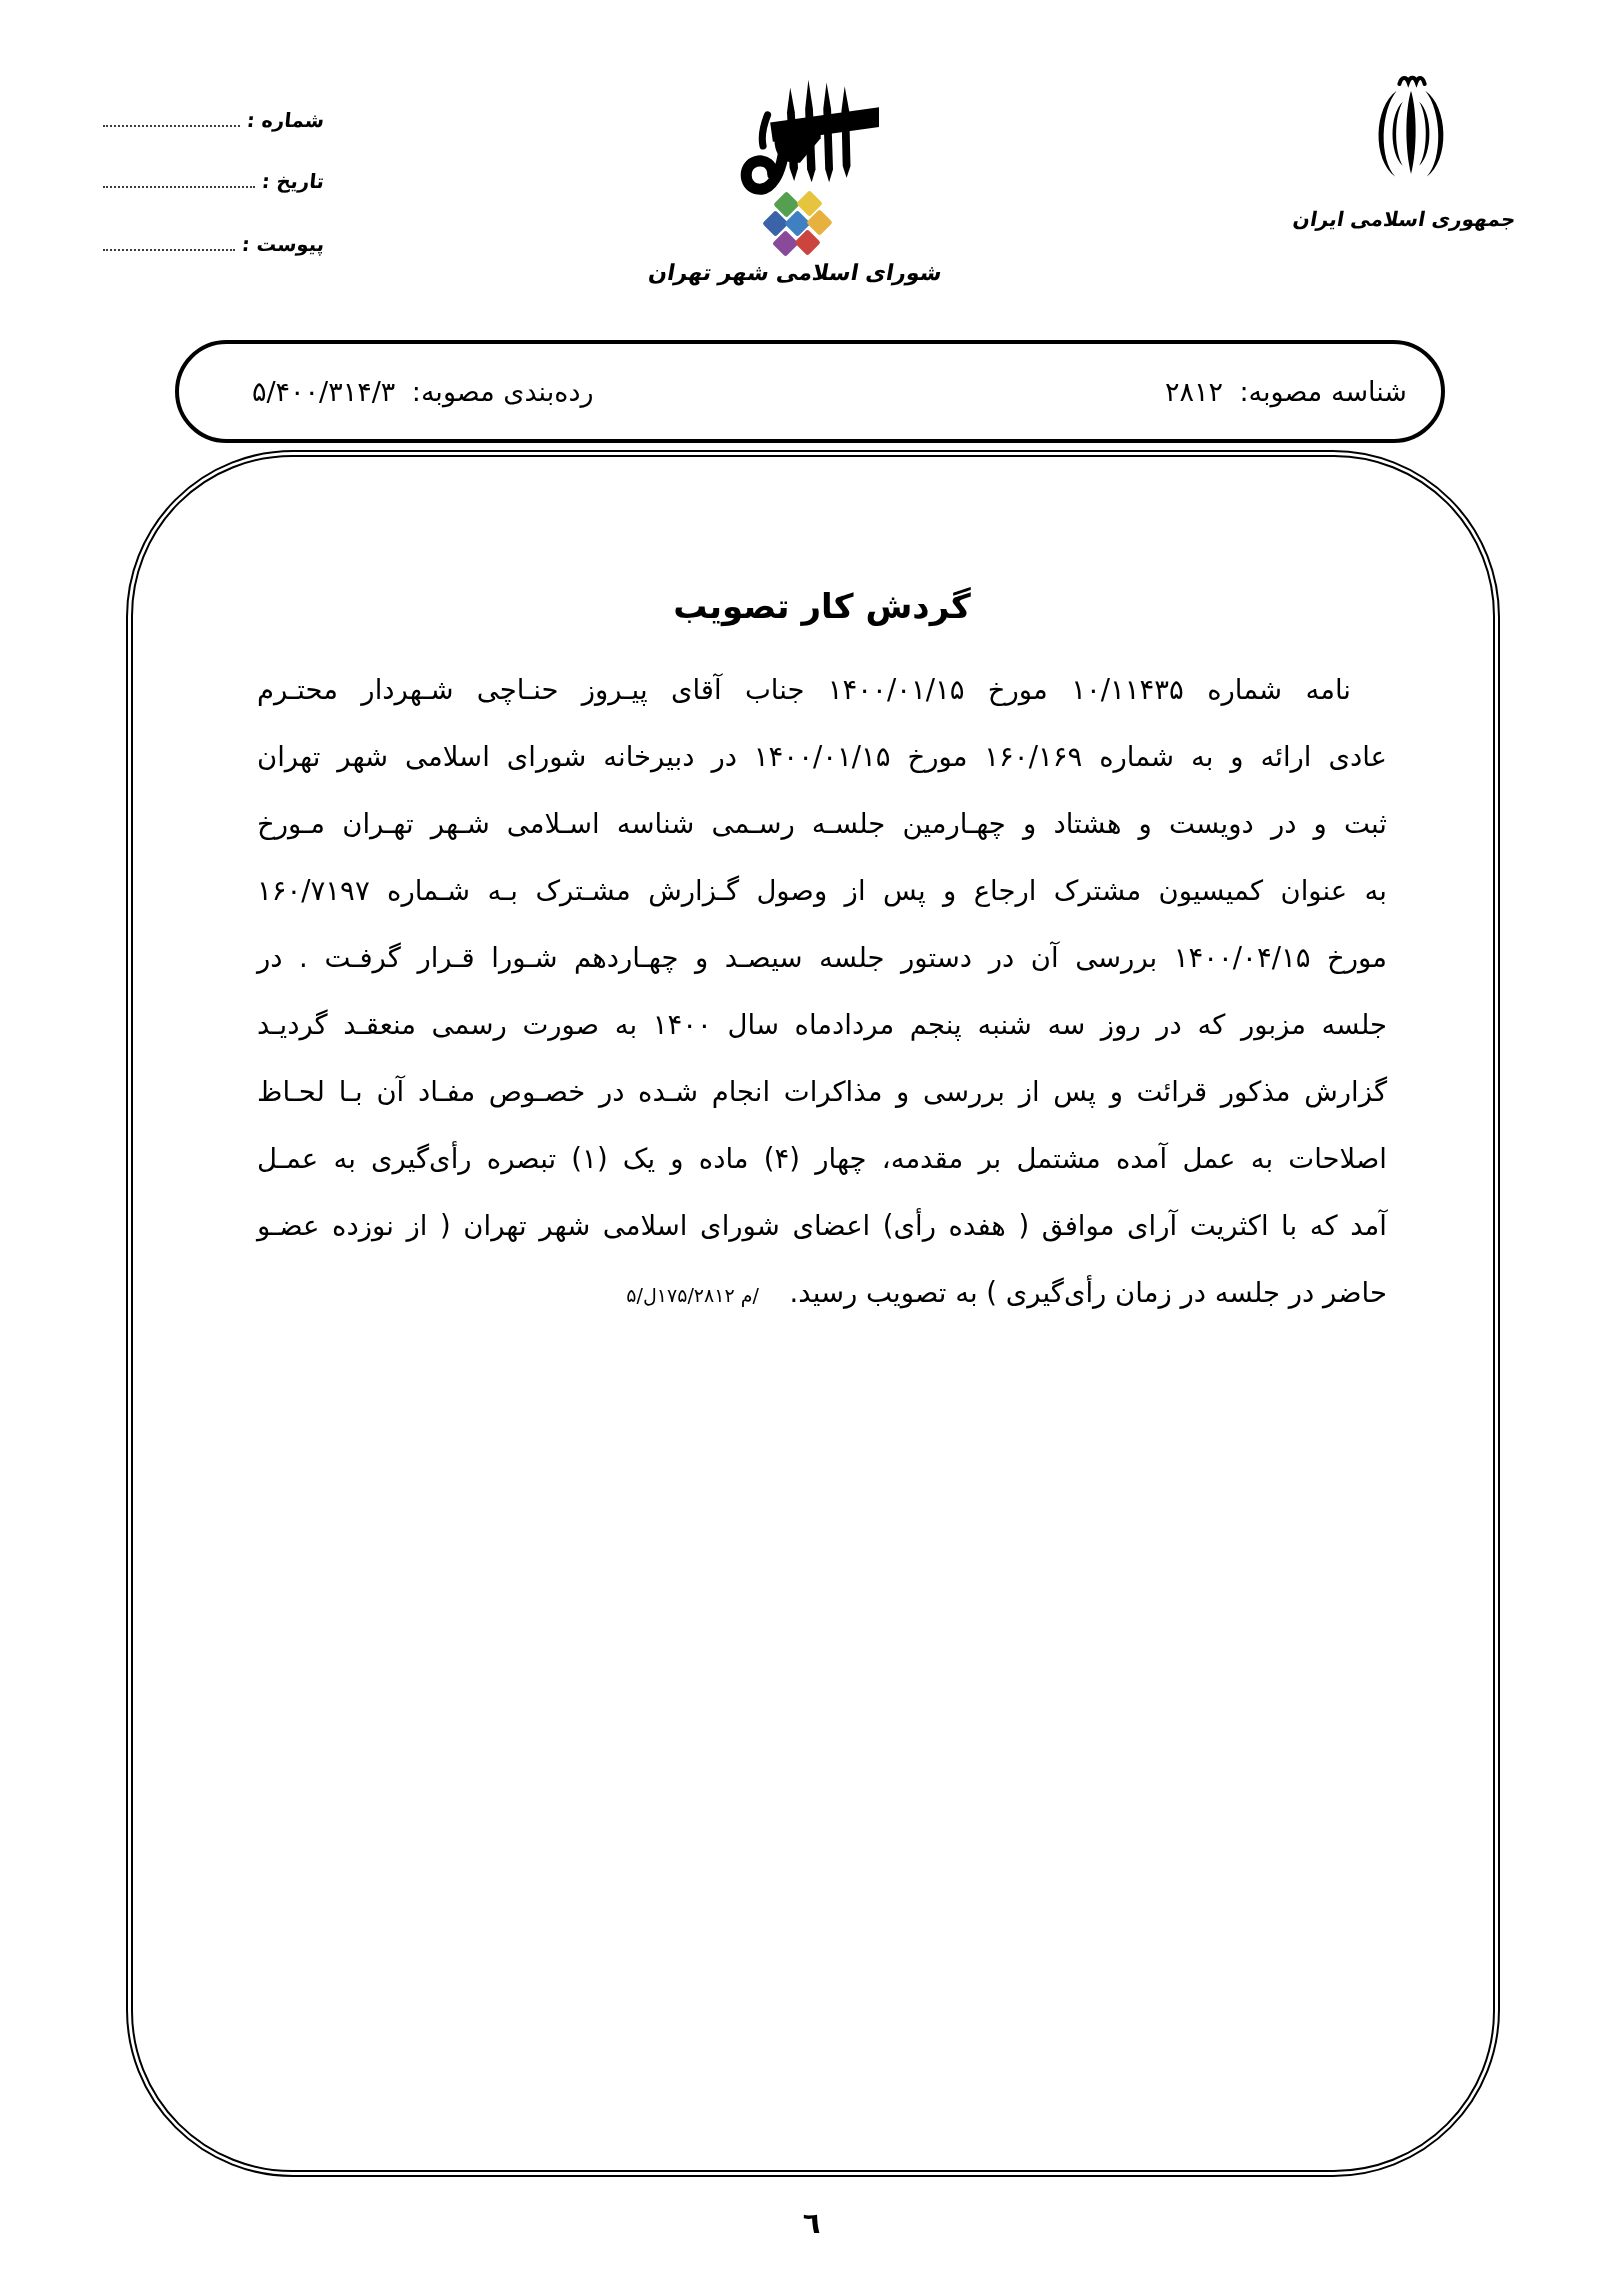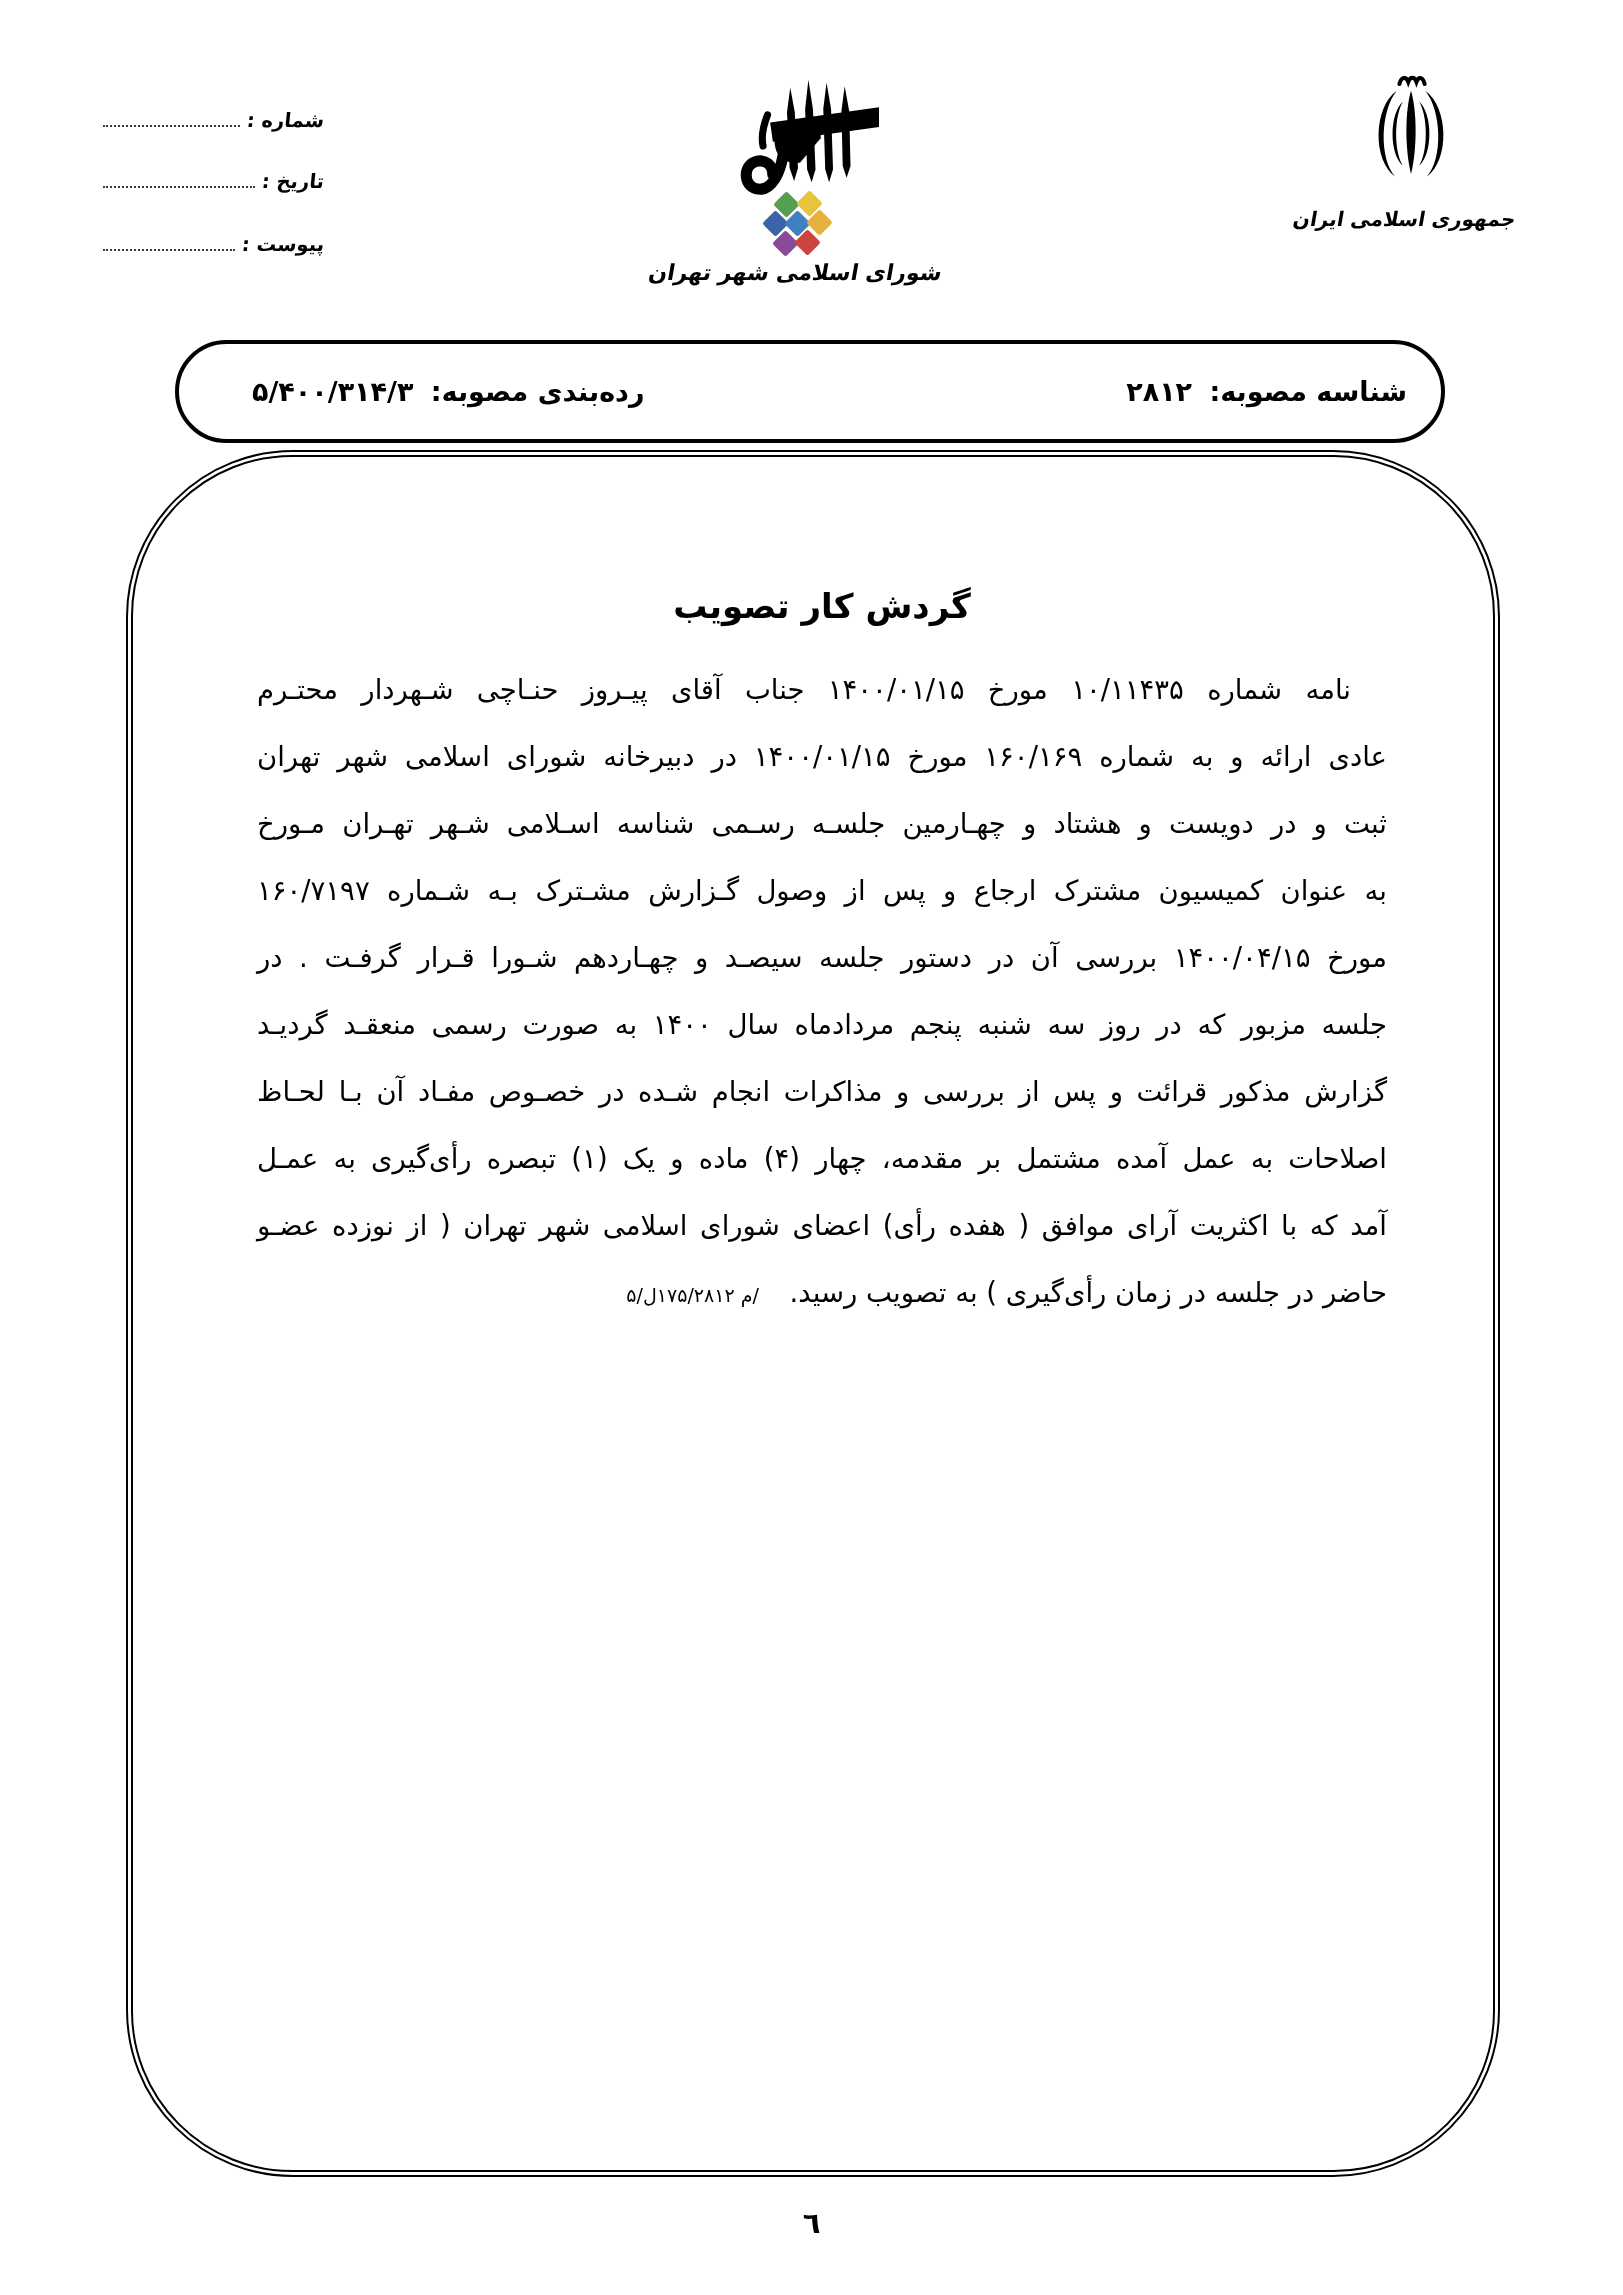--- a/index.html
+++ b/index.html
@@ -59,21 +59,21 @@
 
   
   .header-capsule {
     position: absolute; left: 175px; top: 340px; width: 1270px; height: 103px;
     border: 4.6px solid #000; border-radius: 56px; box-sizing: border-box;
     display: flex; direction: rtl; align-items: center; justify-content: space-between;
     padding: 0 34px 0 73px;
     background: #fff;
     z-index: 3;
   }
-  .capsule-item { font-size: 27px; font-weight: bold; white-space: nowrap; }
+  .capsule-item { font-size: 27px; font-weight: normal; white-space: nowrap; }
   .capsule-item .v { margin-right: 7.9px; }
 
   
   .main-box {
     position: absolute; left: 126px; top: 450px; width: 1374px; height: 1727px;
     border: 2.6px solid #000; border-radius: 167px; box-sizing: border-box;
     z-index: 1;
   }
   .main-box-inner {
     position: absolute; inset: 3.3px;

